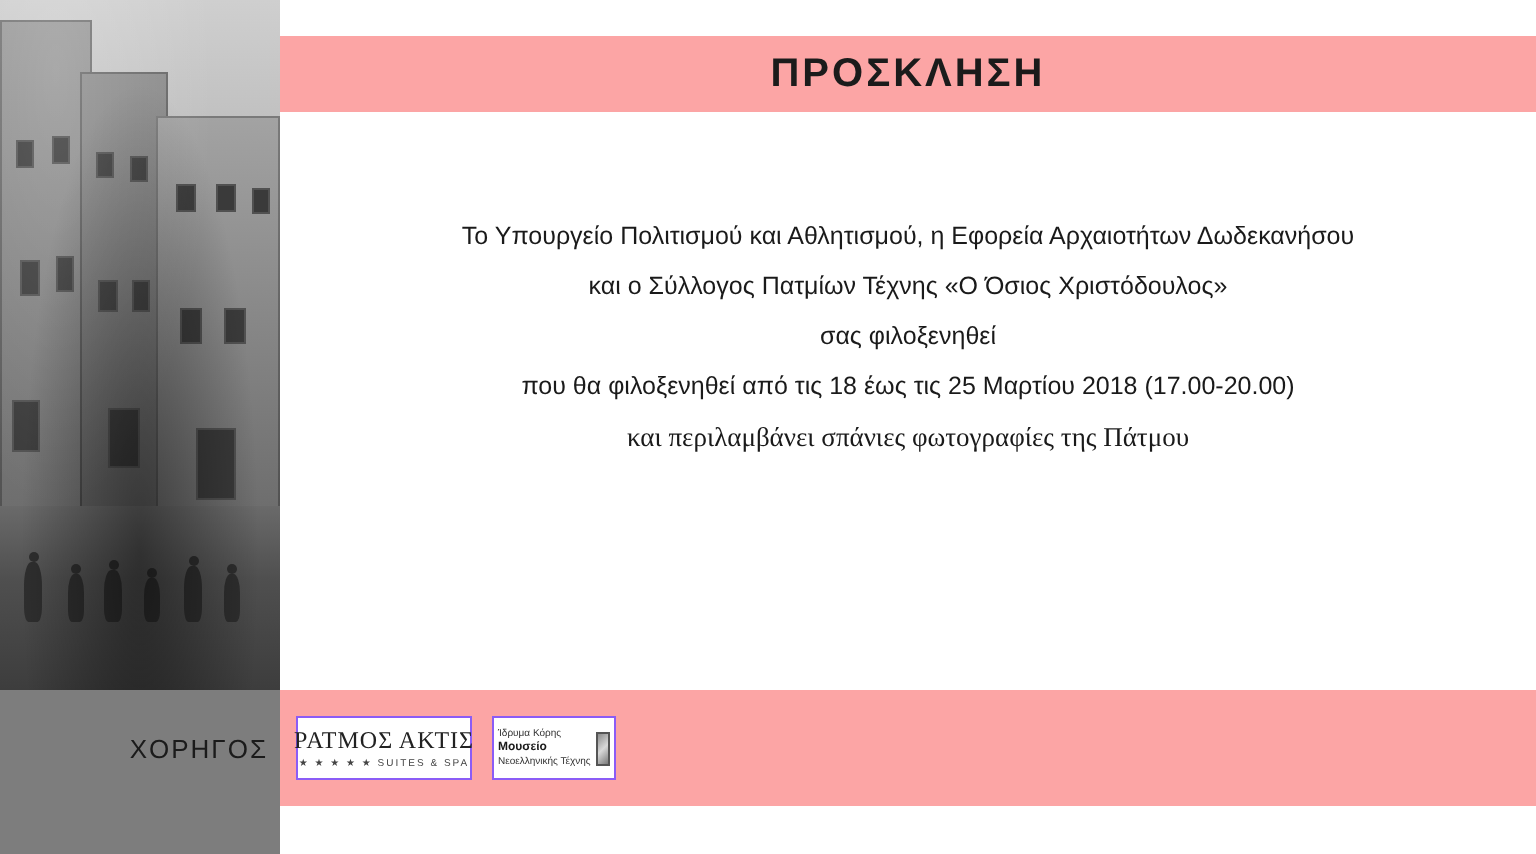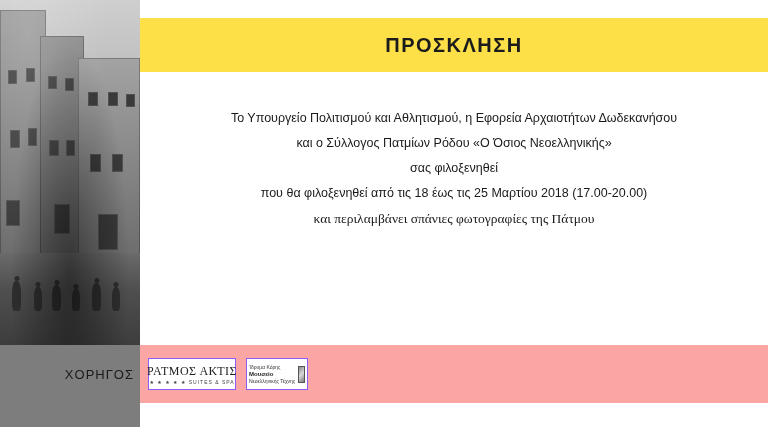--- a/index.html
+++ b/index.html
@@ -91,22 +91,22 @@
     width: 140px;
     height: 82px;
     background: #7d7d7d;
   }
   
   .header {
     position: absolute;
     left: 140px;
     top: 18px;
     width: 628px;
-    height: 54px;
-    background: #fde047;
+    height: 38px;
+    background: #fca5a5;
     display: flex;
     align-items: center;
     justify-content: center;
   }
   .header .title {
     font-size: 20px;
     font-weight: bold;
     letter-spacing: 1.5px;
     color: #1b1b1b;
   }
@@ -271,21 +271,21 @@
     </div>
     <div class="photo-bottom-strip"></div>
   </div>
 
   <div class="header">
     <div class="title">ΠΡΟΣΚΛΗΣΗ</div>
   </div>
 
   <div class="body-area">
     <div class="line">Το Υπουργείο Πολιτισμού και Αθλητισμού, η Εφορεία Αρχαιοτήτων Δωδεκανήσου</div>
-    <div class="line">και ο Σύλλογος Πατμίων Ρόδου «Ο Όσιος Νεοελληνικής»</div>
+    <div class="line">και ο Σύλλογος Πατμίων Τέχνης «Ο Όσιος Χριστόδουλος»</div>
     <div class="line">σας φιλοξενηθεί</div>
     <div class="line">που θα φιλοξενηθεί από τις 18 έως τις 25 Μαρτίου 2018 (17.00-20.00)</div>
     <div class="line serif">και περιλαμβάνει σπάνιες φωτογραφίες της Πάτμου</div>
   </div>
 
   <div class="sponsor-bar">
     <div class="sponsor-label">ΧΟΡΗΓΟΣ</div>
     <div class="logos">
       <div class="logo-box logo1">
         <div class="l1-main">ΡΑΤΜΟΣ ΑΚΤΙΣ</div>

